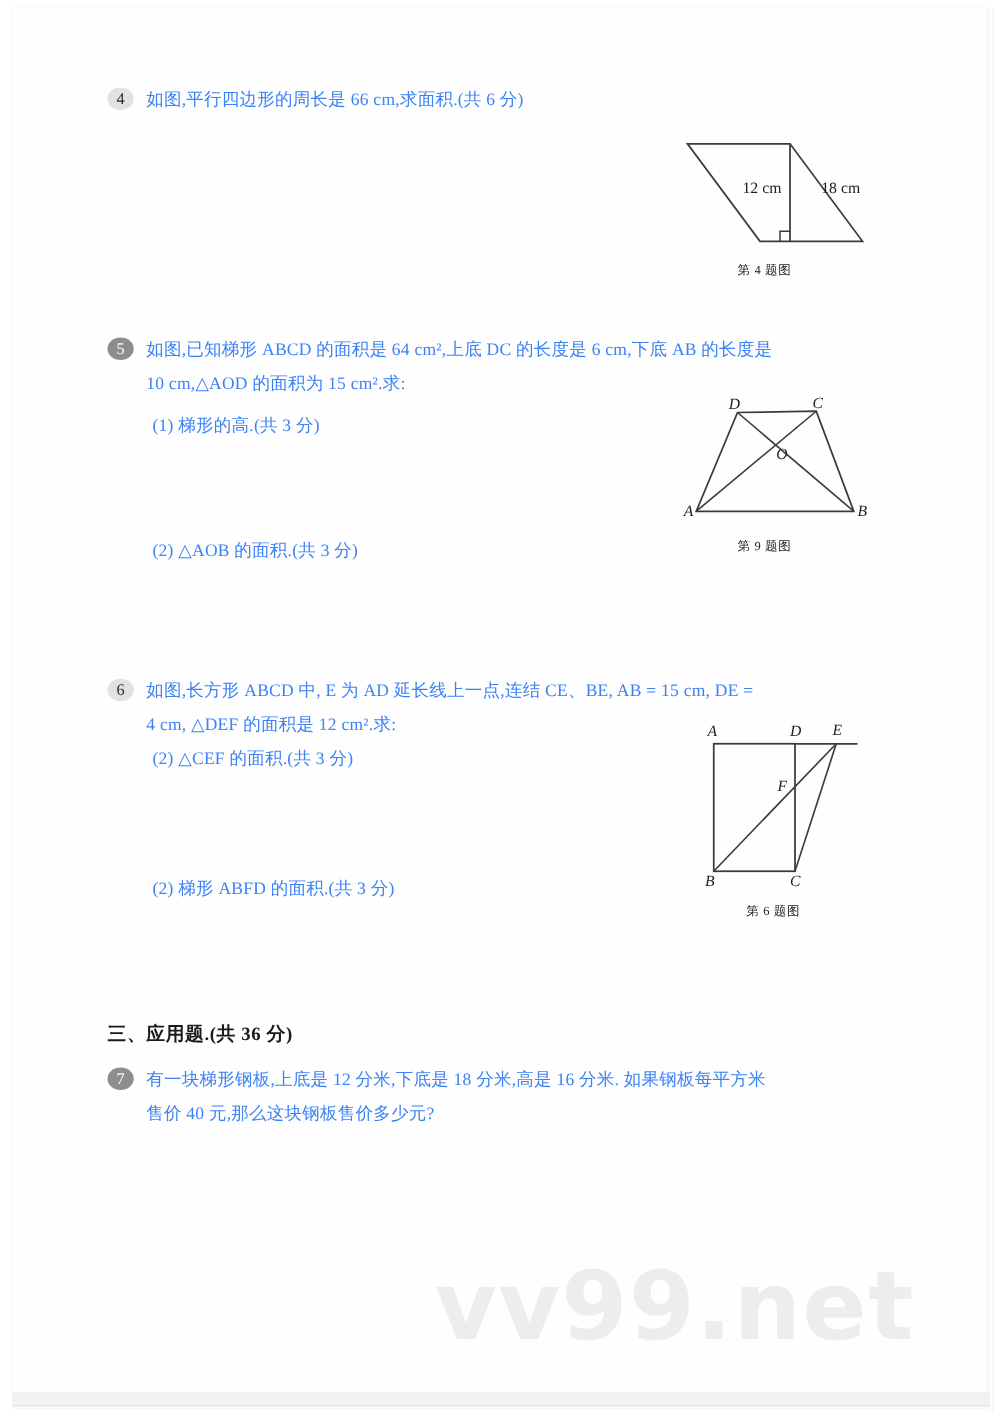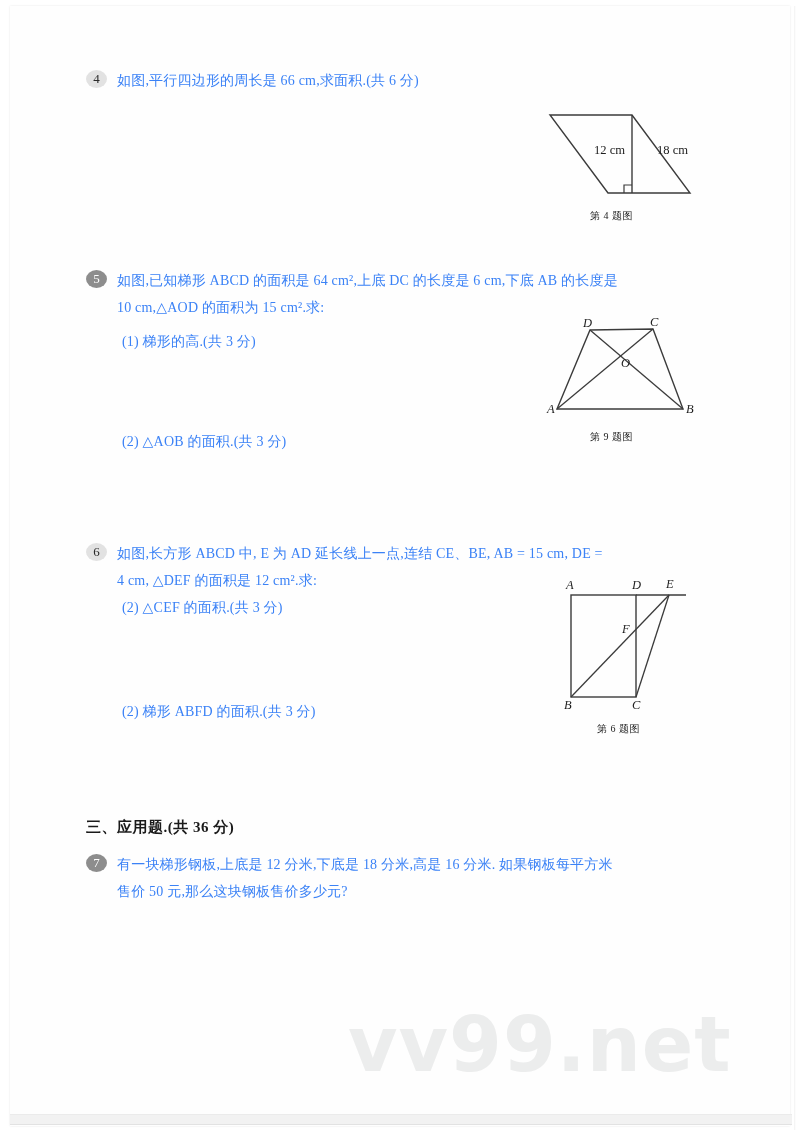--- a/index.html
+++ b/index.html
@@ -175,15 +175,15 @@
   <div class="figlabel" style="left:622px; top:622px;">F</div>
   <div class="figlabel" style="left:564px; top:698px;">B</div>
   <div class="figlabel" style="left:632px; top:698px;">C</div>
   <div class="figcap" style="left:597px; top:722px;">第 6 题图</div>
 </div>
 
 <div class="sechead" style="left:86px; top:818px;">三、应用题.(共 36 分)</div>
 
 <div class="qbadge dark" style="left:86px; top:854px;">7</div>
 <div class="qtext" style="left:117px; top:851px;">有一块梯形钢板,上底是 12 分米,下底是 18 分米,高是 16 分米. 如果钢板每平方米</div>
-<div class="qtext" style="left:117px; top:878px;">售价 50 元,那么这块钢板售价多少元?</div>
+<div class="qtext" style="left:117px; top:878px;">售价 40 元,那么这块钢板售价多少元?</div>
 
 <div id="watermark">vv99.net</div>
 
 </body></html>

